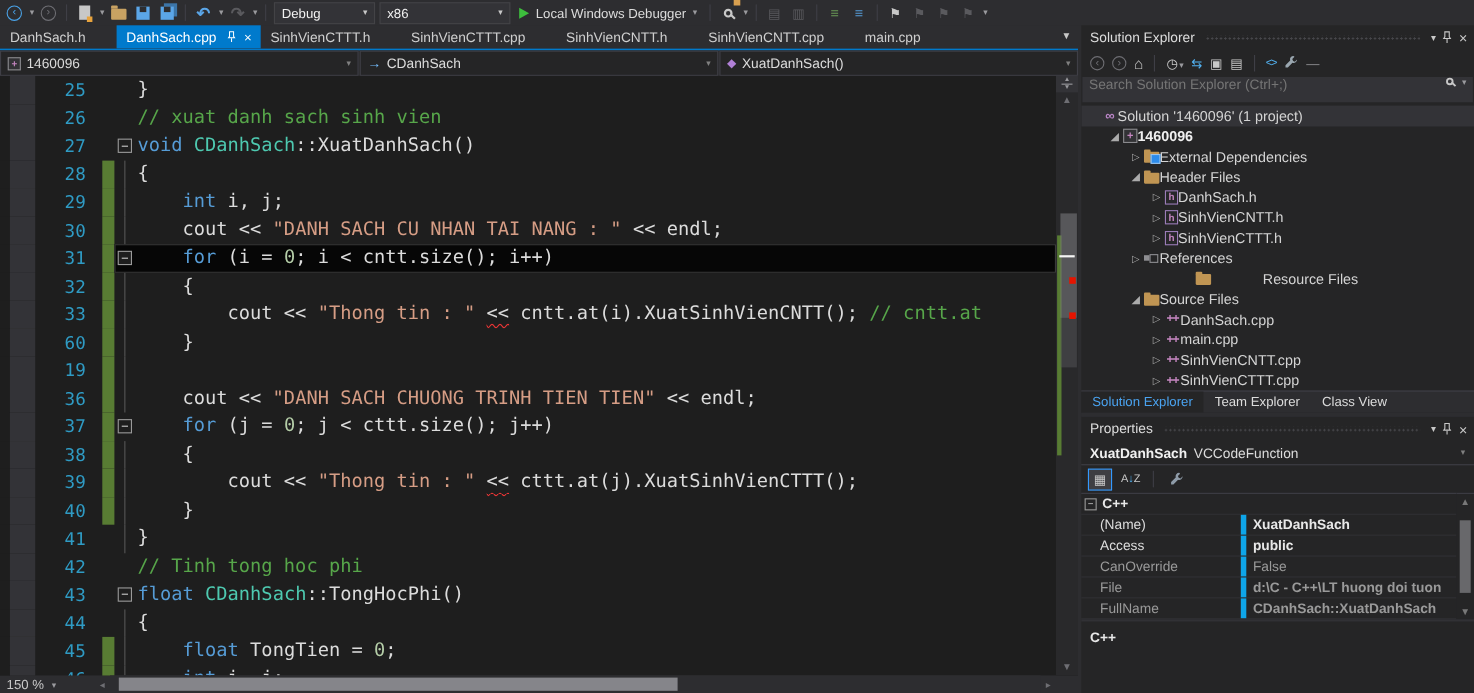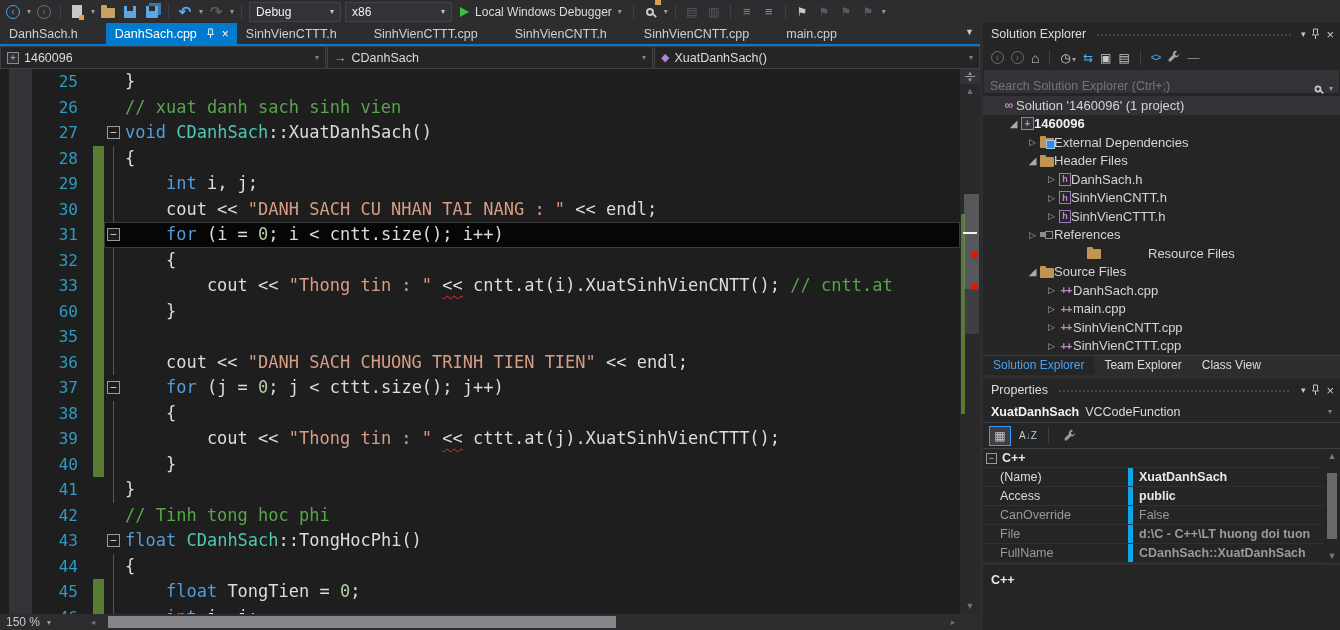--- a/index.html
+++ b/index.html
@@ -105,21 +105,21 @@
   
   .panel-title { height:22px; display:flex; align-items:center; padding:0 6px 0 8px; font-size:12.5px; color:#DCDCDC; gap:6px; }
   .grip { flex:1; height:5px; margin:0 4px; background-image:radial-gradient(circle, #46464A 1px, transparent 1.1px); background-size:4px 4px; background-position:0 1px; }
   .pt-ic { color:#C8C8C8; font-size:9px; }
   .pt-x { color:#C8C8C8; font-size:13px; }
 
   
   .sol-exp { height:352px; background:#252526; display:flex; flex-direction:column; }
   .se-toolbar { height:25px; display:flex; align-items:center; gap:7px; padding:0 8px; font-size:12px; color:#C8C8C8; }
   .se-toolbar .blue { color:#52B0EF; }
-  .se-search { height:23px; display:flex; align-items:flex-end; background:#333337; margin:0 1px; padding:0 6px; }
+  .se-search { height:23px; display:flex; align-items:flex-start; background:#333337; margin:0 1px; padding:0 6px; }
   .se-search input { flex:1; background:transparent; border:none; outline:none; color:#8E8E8E; font-size:12.5px; font-family:"Liberation Sans",sans-serif; }
   .se-tree { flex:1; overflow:hidden; padding-top:3px; }
   .trow { height:18.5px; display:flex; align-items:center; font-size:13px; color:#D4D4D4; }
   .trow.sel { background:#333337; }
   .arrow { width:15px; color:#ABABAB; font-size:9px; text-align:center; flex:none; }
   .arrow.expanded { font-size:10px; }
   .tlabel { }
   .tlabel.b { font-weight:bold; color:#F0F0F0; }
   .tic { width:14px; height:13px; flex:none; display:flex; align-items:center; justify-content:center; position:relative; }
   .tic-solution { color:#BB86C8; font-weight:bold; font-size:12px; }
@@ -194,21 +194,21 @@
     <span class="tsep"></span>
     <span class="tbtn undo">↶</span>
     <span class="ddv">▾</span>
     <span class="tbtn redo">↷</span>
     <span class="ddv">▾</span>
     <span class="tsep"></span>
     <span class="combo" style="width:92px">
       <span>Debug</span>
         <span class="cv">▾</span>
     </span>
-    <span class="combo" style="width:107px">
+    <span class="combo" style="width:119px">
       <span>x86</span>
         <span class="cv">▾</span>
     </span>
     <span class="runlbl">
       <span class="play"></span>
       <span>Local Windows Debugger</span>
       <span class="ddv" style="margin-left:6px">▾</span>
     </span>
     <span class="tsep"></span>
     <span class="tbtn magfind">
@@ -292,21 +292,21 @@
             <div class="cl"><span class="gut"></span><span class="gut2"></span><span class="lnum">25</span><span class="chbar"></span><span class="clr"><span class="foldcol"></span><span class="codetext"><span class="c-pln">}</span></span></span></div>
             <div class="cl"><span class="gut"></span><span class="gut2"></span><span class="lnum">26</span><span class="chbar"></span><span class="clr"><span class="foldcol"></span><span class="codetext"><span class="c-com">// xuat danh sach sinh vien</span></span></span></div>
             <div class="cl"><span class="gut"></span><span class="gut2"></span><span class="lnum">27</span><span class="chbar"></span><span class="clr"><span class="foldcol"><span class="foldbox">−</span></span><span class="codetext"><span class="c-kw">void</span><span class="c-pln"> </span><span class="c-cls">CDanhSach</span><span class="c-pln">::XuatDanhSach()</span></span></span></div>
             <div class="cl"><span class="gut"></span><span class="gut2"></span><span class="lnum">28</span><span class="chbar on"></span><span class="clr"><span class="foldcol guide"></span><span class="codetext"><span class="c-pln">{</span></span></span></div>
             <div class="cl"><span class="gut"></span><span class="gut2"></span><span class="lnum">29</span><span class="chbar on"></span><span class="clr"><span class="foldcol guide"></span><span class="codetext"><span class="c-pln">    </span><span class="c-kw">int</span><span class="c-pln"> i, j;</span></span></span></div>
             <div class="cl"><span class="gut"></span><span class="gut2"></span><span class="lnum">30</span><span class="chbar on"></span><span class="clr"><span class="foldcol guide"></span><span class="codetext"><span class="c-pln">    cout &lt;&lt; </span><span class="c-str">"DANH SACH CU NHAN TAI NANG : "</span><span class="c-pln"> &lt;&lt; endl;</span></span></span></div>
             <div class="cl hl"><span class="gut"></span><span class="gut2"></span><span class="lnum">31</span><span class="chbar on"></span><span class="clr"><span class="foldcol"><span class="foldbox">−</span></span><span class="codetext"><span class="c-pln">    </span><span class="c-kw">for</span><span class="c-pln"> (i = </span><span class="c-num">0</span><span class="c-pln">; i &lt; cntt.size(); i++)</span></span></span></div>
             <div class="cl"><span class="gut"></span><span class="gut2"></span><span class="lnum">32</span><span class="chbar on"></span><span class="clr"><span class="foldcol guide"></span><span class="codetext"><span class="c-pln">    {</span></span></span></div>
             <div class="cl"><span class="gut"></span><span class="gut2"></span><span class="lnum">33</span><span class="chbar on"></span><span class="clr"><span class="foldcol guide"></span><span class="codetext"><span class="c-pln">        cout &lt;&lt; </span><span class="c-str">"Thong tin : "</span><span class="c-pln"> </span><span class="c-sq">&lt;&lt;</span><span class="c-pln"> cntt.at(i).XuatSinhVienCNTT(); </span><span class="c-com">// cntt.at</span></span></span></div>
             <div class="cl"><span class="gut"></span><span class="gut2"></span><span class="lnum">60</span><span class="chbar on"></span><span class="clr"><span class="foldcol guide"></span><span class="codetext"><span class="c-pln">    }</span></span></span></div>
-            <div class="cl"><span class="gut"></span><span class="gut2"></span><span class="lnum">35</span><span class="chbar on"></span><span class="clr"><span class="foldcol guide"></span><span class="codetext"></span></span></div>
+            <div class="cl"><span class="gut"></span><span class="gut2"></span><span class="lnum">19</span><span class="chbar on"></span><span class="clr"><span class="foldcol guide"></span><span class="codetext"></span></span></div>
             <div class="cl"><span class="gut"></span><span class="gut2"></span><span class="lnum">36</span><span class="chbar on"></span><span class="clr"><span class="foldcol guide"></span><span class="codetext"><span class="c-pln">    cout &lt;&lt; </span><span class="c-str">"DANH SACH CHUONG TRINH TIEN TIEN"</span><span class="c-pln"> &lt;&lt; endl;</span></span></span></div>
             <div class="cl"><span class="gut"></span><span class="gut2"></span><span class="lnum">37</span><span class="chbar on"></span><span class="clr"><span class="foldcol"><span class="foldbox">−</span></span><span class="codetext"><span class="c-pln">    </span><span class="c-kw">for</span><span class="c-pln"> (j = </span><span class="c-num">0</span><span class="c-pln">; j &lt; cttt.size(); j++)</span></span></span></div>
             <div class="cl"><span class="gut"></span><span class="gut2"></span><span class="lnum">38</span><span class="chbar on"></span><span class="clr"><span class="foldcol guide"></span><span class="codetext"><span class="c-pln">    {</span></span></span></div>
             <div class="cl"><span class="gut"></span><span class="gut2"></span><span class="lnum">39</span><span class="chbar on"></span><span class="clr"><span class="foldcol guide"></span><span class="codetext"><span class="c-pln">        cout &lt;&lt; </span><span class="c-str">"Thong tin : "</span><span class="c-pln"> </span><span class="c-sq">&lt;&lt;</span><span class="c-pln"> cttt.at(j).XuatSinhVienCTTT();</span></span></span></div>
             <div class="cl"><span class="gut"></span><span class="gut2"></span><span class="lnum">40</span><span class="chbar on"></span><span class="clr"><span class="foldcol guide"></span><span class="codetext"><span class="c-pln">    }</span></span></span></div>
             <div class="cl"><span class="gut"></span><span class="gut2"></span><span class="lnum">41</span><span class="chbar"></span><span class="clr"><span class="foldcol guide"></span><span class="codetext"><span class="c-pln">}</span></span></span></div>
             <div class="cl"><span class="gut"></span><span class="gut2"></span><span class="lnum">42</span><span class="chbar"></span><span class="clr"><span class="foldcol"></span><span class="codetext"><span class="c-com">// Tinh tong hoc phi</span></span></span></div>
             <div class="cl"><span class="gut"></span><span class="gut2"></span><span class="lnum">43</span><span class="chbar"></span><span class="clr"><span class="foldcol"><span class="foldbox">−</span></span><span class="codetext"><span class="c-kw">float</span><span class="c-pln"> </span><span class="c-cls">CDanhSach</span><span class="c-pln">::TongHocPhi()</span></span></span></div>
             <div class="cl"><span class="gut"></span><span class="gut2"></span><span class="lnum">44</span><span class="chbar"></span><span class="clr"><span class="foldcol guide"></span><span class="codetext"><span class="c-pln">{</span></span></span></div>
             <div class="cl"><span class="gut"></span><span class="gut2"></span><span class="lnum">45</span><span class="chbar on"></span><span class="clr"><span class="foldcol guide"></span><span class="codetext"><span class="c-pln">    </span><span class="c-kw">float</span><span class="c-pln"> TongTien = </span><span class="c-num">0</span><span class="c-pln">;</span></span></span></div>

